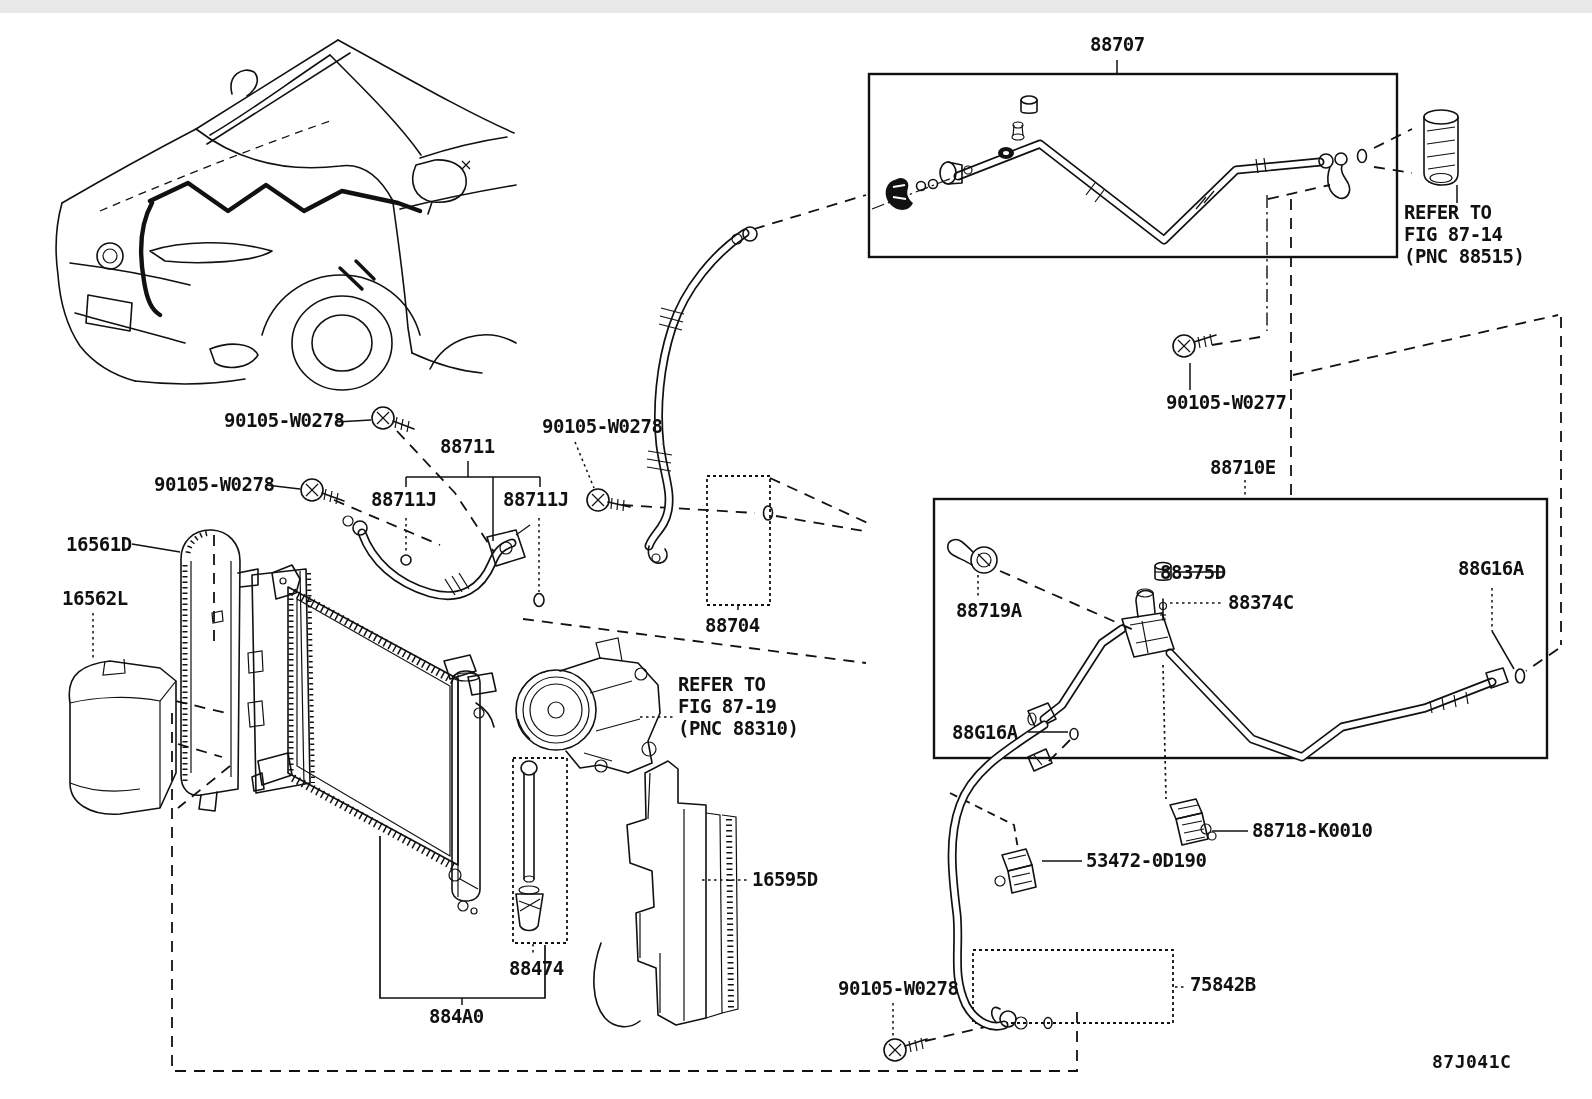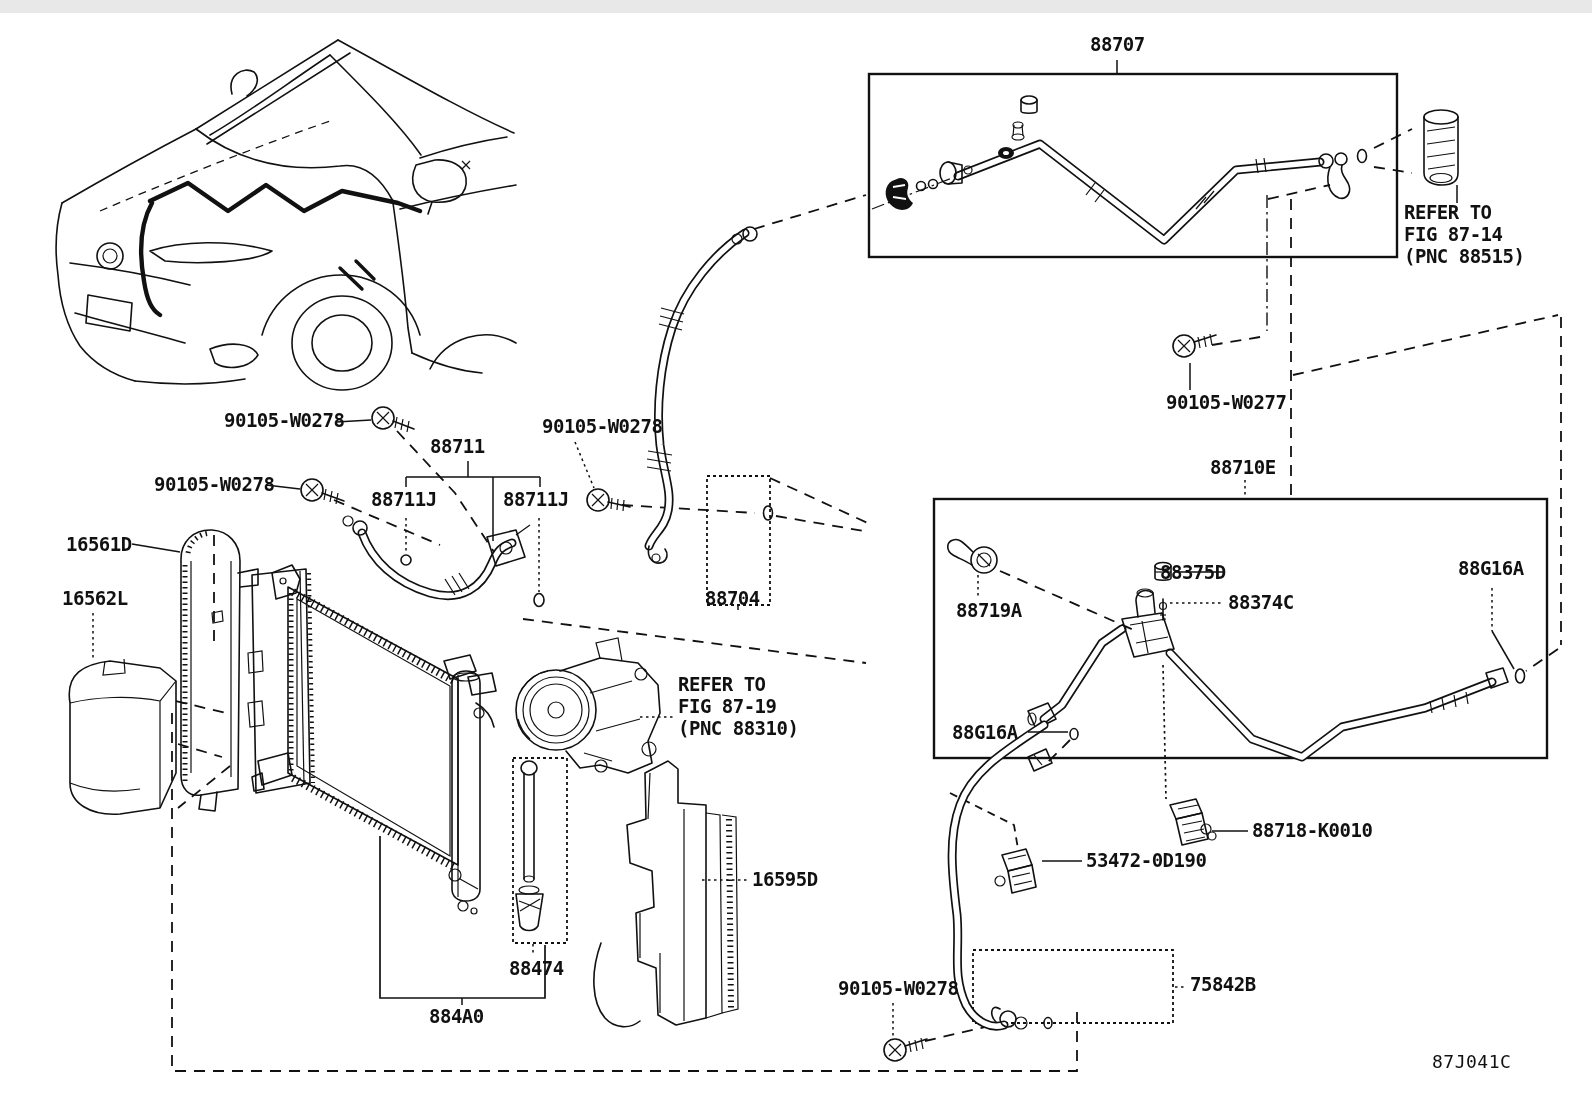--- a/index.html
+++ b/index.html
@@ -8,21 +8,21 @@
     font-family:"DejaVu Sans Mono","Liberation Mono",monospace;
     overflow:hidden;margin:13px auto;
   }
   #art{position:absolute;left:0;top:0;}
   .lbl{
     position:absolute;font-weight:bold;font-size:19px;line-height:22px;
     letter-spacing:-0.5px;color:#111;white-space:pre-line;
     font-family:"DejaVu Sans Mono","Liberation Mono",monospace;
     cursor:default;user-select:none;
   }
-  .code{font-size:18px;font-weight:normal;letter-spacing:0.5px;}
+  .code{font-size:18px;font-weight:bold;letter-spacing:0.5px;}
   svg *{vector-effect:none;}
   .ln{stroke:#111;fill:none;stroke-width:1.6;stroke-linecap:round;stroke-linejoin:round;}
   .thin{stroke:#111;fill:none;stroke-width:1.2;}
   .box{stroke:#111;fill:none;stroke-width:2.4;}
   .dotbox{stroke:#111;fill:none;stroke-width:1.8;stroke-dasharray:3,3;}
   .dash{stroke:#111;fill:none;stroke-width:1.8;stroke-dasharray:11,8;}
   .dashdot{stroke:#111;fill:none;stroke-width:1.4;stroke-dasharray:13,4,2.5,4;}
   .dots{stroke:#111;fill:none;stroke-width:1.5;stroke-dasharray:2.5,3.5;}
   .leader{stroke:#111;fill:none;stroke-width:1.5;}
   .tube-o{stroke:#111;fill:none;stroke-width:9;stroke-linejoin:round;stroke-linecap:round;}
@@ -387,28 +387,28 @@
 <div class="lbl" style="left:956px;top:586px">88719A</div>
 <div class="lbl" style="left:1160px;top:548px">88375D</div>
 <div class="lbl" style="left:1228px;top:578px">88374C</div>
 <div class="lbl" style="left:1458px;top:544px">88G16A</div>
 <div class="lbl" style="left:952px;top:708px">88G16A</div>
 <div class="lbl" style="left:1252px;top:806px">88718-K0010</div>
 <div class="lbl" style="left:1086px;top:836px">53472-0D190</div>
 <div class="lbl" style="left:838px;top:964px">90105-W0278</div>
 <div class="lbl" style="left:1190px;top:960px">75842B</div>
 <div class="lbl" style="left:224px;top:396px">90105-W0278</div>
-<div class="lbl" style="left:430px;top:422px">88711</div>
+<div class="lbl" style="left:440px;top:422px">88711</div>
 <div class="lbl" style="left:154px;top:460px">90105-W0278</div>
 <div class="lbl" style="left:371px;top:475px">88711J</div>
 <div class="lbl" style="left:503px;top:475px">88711J</div>
 <div class="lbl" style="left:542px;top:402px">90105-W0278</div>
 <div class="lbl" style="left:66px;top:520px">16561D</div>
 <div class="lbl" style="left:62px;top:574px">16562L</div>
-<div class="lbl" style="left:705px;top:574px">88704</div>
+<div class="lbl" style="left:705px;top:601px">88704</div>
 <div class="lbl" style="left:678px;top:660px">REFER TO
 FIG 87-19
 (PNC 88310)</div>
 <div class="lbl" style="left:752px;top:855px">16595D</div>
 <div class="lbl" style="left:509px;top:944px">88474</div>
 <div class="lbl" style="left:429px;top:992px">884A0</div>
 <div class="lbl code" style="left:1432px;top:1038px">87J041C</div>
 
 </div>
 

